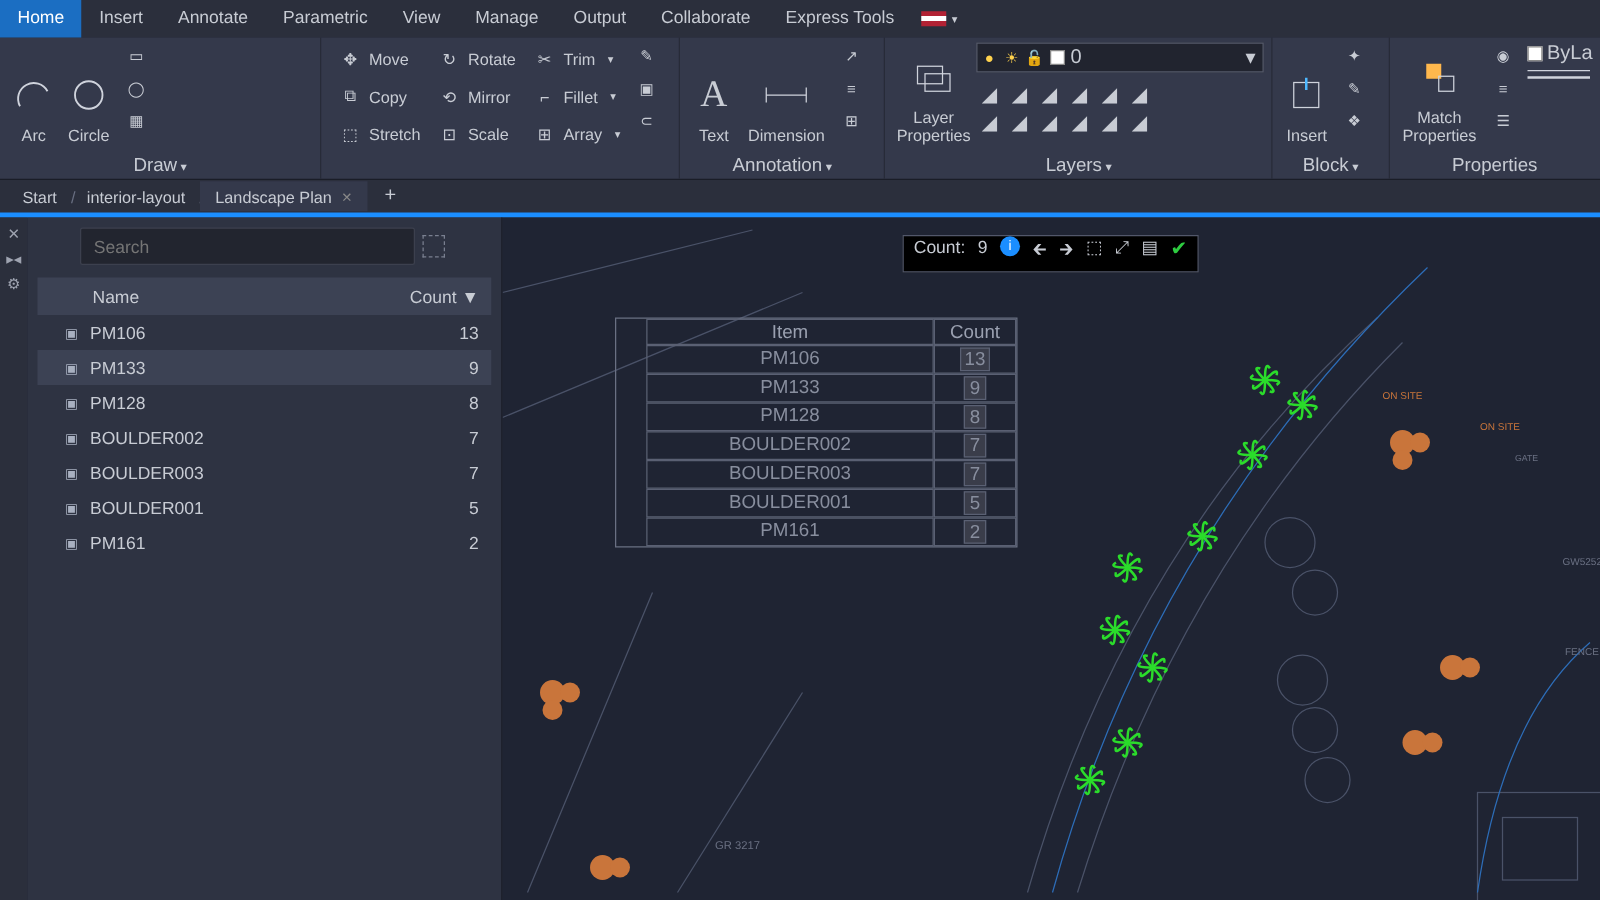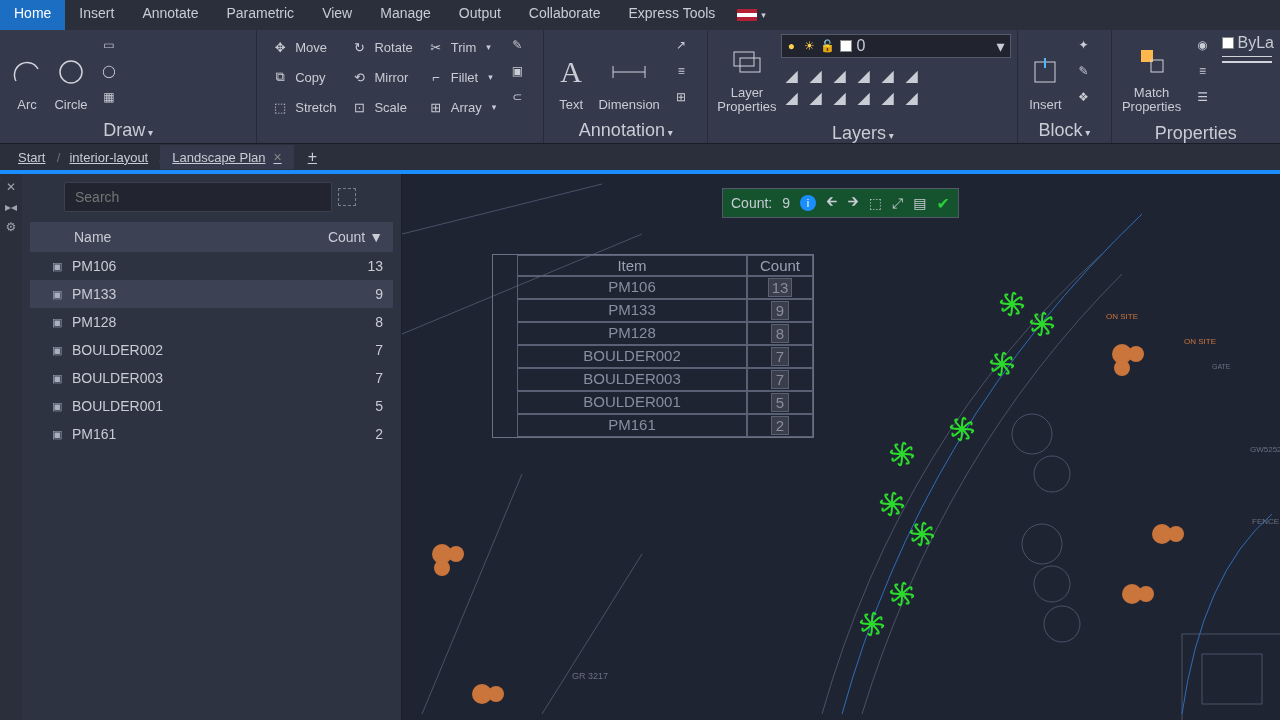--- a/index.html
+++ b/index.html
@@ -16,31 +16,31 @@
 .rpanel .tools { display:flex; gap:2px; flex:1; }
 .big { display:flex; flex-direction:column; align-items:center; justify-content:flex-end; width:52px; padding:4px 2px; font-size:13px; cursor:pointer; }
 .big.narrow { width:42px; }
 .big .glyph { height:46px; display:flex; align-items:center; justify-content:center; }
 .big span { margin-top:2px; }
 .grid3 { display:flex; flex-direction:column; gap:4px; margin-left:4px; }
 .grid3 .tool { display:flex; align-items:center; font-size:13px; height:26px; padding:0 4px; cursor:pointer; gap:6px; }
 .grid3 .tool .ico { width:18px; display:inline-flex; justify-content:center; }
 .mini { display:flex; flex-direction:column; gap:4px; margin-left:4px; }
 .mini .sq { width:22px; height:22px; display:flex; align-items:center; justify-content:center; font-size:12px; border:1px solid transparent; cursor:pointer; }
-.panel-label { text-align:center; font-size:18px; padding:4px 0 2px 0; color:#c8ccd4; }
+.panel-label { text-align:center; font-size:15px; padding:4px 0 2px 0; color:#c8ccd4; }
 .caret2::after { content:" ▾"; font-size:10px; }
 
 .layer-top { display:flex; align-items:center; background:#21242f; border:1px solid #555a6b; height:24px; width:230px; }
 .layer-top .li { width:18px; text-align:center; font-size:12px; }
 .layer-top .sq2 { width:12px; height:12px; background:#fff; border:1px solid #888; margin:0 4px; }
 .layer-rows { display:flex; flex-direction:column; gap:4px; margin-top:4px; margin-left:4px; }
 .layer-rows .lrow { display:flex; gap:6px; }
 .layer-rows .sq3 { width:18px; height:18px; }
 
-.tabs { display:flex; align-items:center; background:#2b2f3c; height:30px; font-size:13px; padding-left:6px; border-bottom:4px solid #1b8eff;text-decoration:underline; }
+.tabs { display:flex; align-items:center; background:#2b2f3c; height:30px; font-size:13px; padding-left:6px; border-bottom:4px solid #1b8eff; }
 .tab { padding:4px 12px; cursor:pointer; position:relative; }
 .tab.sep::after { content:"/"; color:#6a7083; position:absolute; right:-3px; }
 .tab.active { background:#34394b; }
 .tab .close { margin-left:8px; font-size:14px; color:#888; }
 .addtab { margin-left:14px; font-size:16px; cursor:pointer; }
 
 .workspace { display:flex; height:546px; }
 .sidebar { width:22px; background:#2b2f3c; display:flex; flex-direction:column; align-items:center; gap:6px; padding-top:6px; }
 .sidebar .sbi { font-size:12px; color:#9ea3b0; cursor:pointer; }
 
@@ -51,21 +51,21 @@
 .cp-head { display:flex; background:#3c4254; height:30px; align-items:center; font-size:14px; padding:0 10px 0 44px; }
 .cp-head .nm { flex:1; }
 .cp-row { display:flex; align-items:center; height:28px; font-size:14px; padding:0 10px 0 22px; cursor:pointer; }
 .cp-row.sel { background:#3c4254; }
 .cp-row .rico { width:20px; color:#a8b0c0; font-size:11px; }
 .cp-row .nm { flex:1; }
 
 .canvas { flex:1; background:#1f2433; position:relative; overflow:hidden; }
 .canvas svg { position:absolute; top:0; left:0; }
 
-.floatbar { position:absolute; top:14px; left:320px; background:#14532d; display:flex; align-items:center; height:30px; padding:0 8px; gap:10px; font-size:14px; z-index:5; border:1px solid #52576a; }
+.floatbar { position:absolute; top:14px; left:320px; background:#000000; display:flex; height:30px; padding:0 8px; gap:10px; font-size:14px; z-index:5; border:1px solid #52576a; }
 .floatbar .ico { cursor:pointer; font-size:14px; color:#c8ccd4; }
 .floatbar .info { width:16px; height:16px; border-radius:50%; background:#1b8eff; color:#fff; font-size:11px; display:inline-flex; align-items:center; justify-content:center; }
 .floatbar .chk { color:#2ecc40; font-size:16px; }
 
 .dtable { position:absolute; top:80px; left:90px; border:1px solid #6a7083; font-size:15px; z-index:4; }
 .dtable .dr { display:flex; }
 .dtable .dc { padding:1px 8px; border:1px solid #5a6073; color:#888e9e; }
 .dtable .dc.item { width:230px; text-align:center;margin-left:24px; }
 .dtable .dc.cnt { width:66px; text-align:center; }
 .dtable .dr.h .dc { color:#9aa0b0; }

